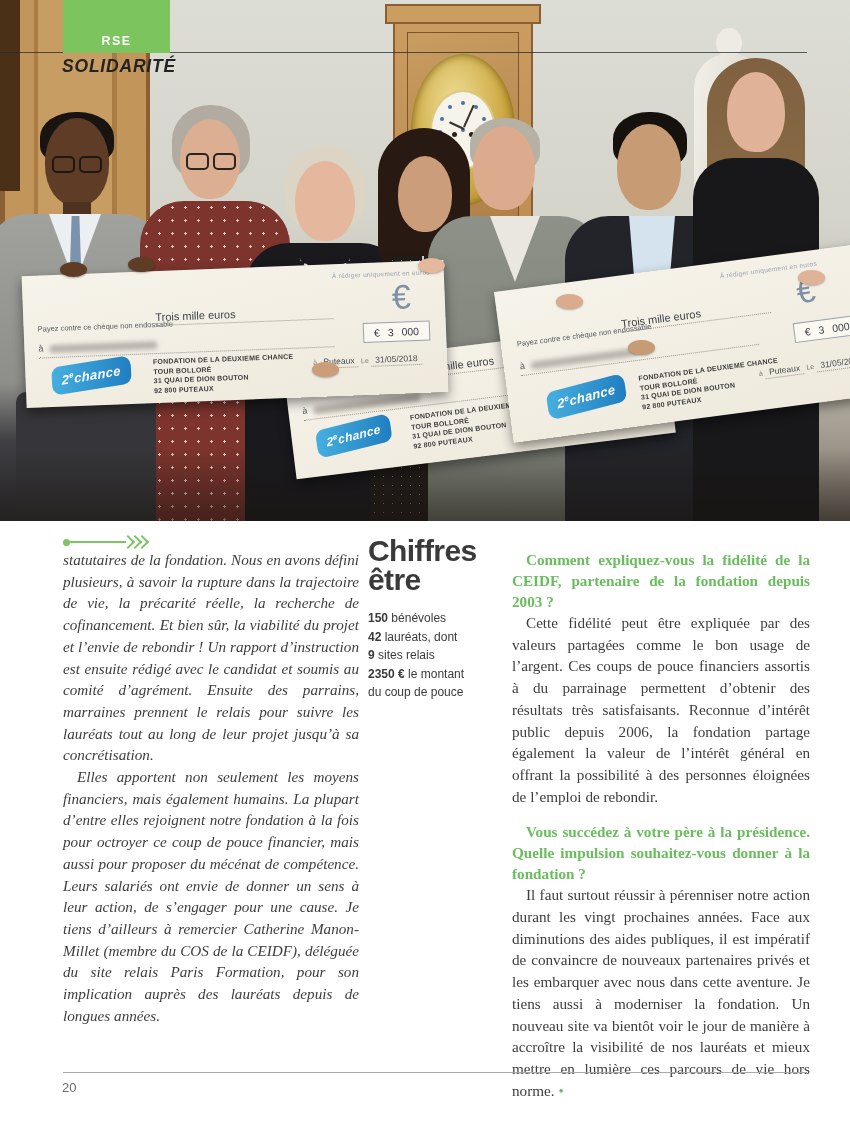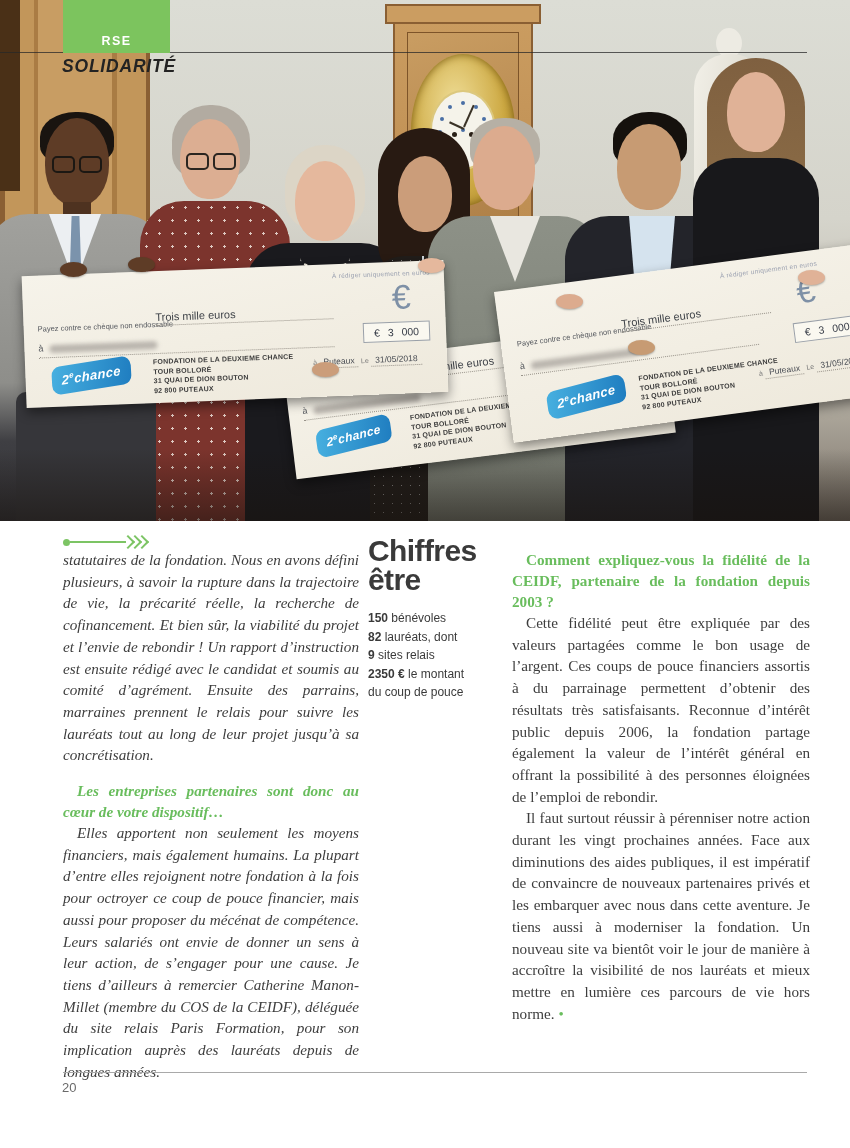--- a/index.html
+++ b/index.html
@@ -248,39 +248,39 @@
   <div class="arrow-deco">
     <span class="dot"></span>
       <span class="shaft"></span>
       <span class="chev"></span>
       <span class="chev"></span>
       <span class="chev"></span>
   </div>
 
   <div class="col col-left">
     <p>statutaires de la fondation. Nous en avons défini plusieurs, à savoir la rupture dans la trajectoire de vie, la précarité réelle, la recherche de cofinancement. Et bien sûr, la viabilité du projet et l’envie de rebondir ! Un rapport d’instruction est ensuite rédigé avec le candidat et soumis au comité d’agrément. Ensuite des parrains, marraines prennent le relais pour suivre les lauréats tout au long de leur projet jusqu’à sa concrétisation.</p>
-    <p class="green-head">Les entreprises partenaires sont donc au cœur de votre dispositif…</p>
     <p class="indent">Elles apportent non seulement les moyens financiers, mais également humains. La plupart d’entre elles rejoignent notre fondation à la fois pour octroyer ce coup de pouce financier, mais aussi pour proposer du mécénat de compétence. Leurs salariés ont envie de donner un sens à leur action, de s’engager pour une cause. Je tiens d’ailleurs à remercier Catherine Manon-Millet (membre du COS de la CEIDF), déléguée du site relais Paris Formation, pour son implication auprès des lauréats depuis de longues années.</p>
   </div>
 
   <div class="col-mid">
     <div class="kf-title">
       <div>Chiffres</div>
       <div>être</div>
     </div>
     <div class="kf-list">
       <div><b>150</b><span> bénévoles</span></div>
-      <div><b>82</b><span> lauréats, dont</span></div>
+      <div><b>42</b><span> lauréats, dont</span></div>
       <div><b>9</b><span> sites relais</span></div>
       <div><b>2350 €</b><span> le montant</span></div>
       <div><b></b><span>du coup de pouce</span></div>
     </div>
   </div>
 
   <div class="col col-right">
     <p class="green-head first">Comment expliquez-vous la fidélité de la CEIDF, partenaire de la fondation depuis 2003 ?</p>
     <p class="indent">Cette fidélité peut être expliquée par des valeurs partagées comme le bon usage de l’argent. Ces coups de pouce financiers assortis à du parrainage permettent d’obtenir des résultats très satisfaisants. Reconnue d’intérêt public depuis 2006, la fondation partage également la valeur de l’intérêt général en offrant la possibilité à des personnes éloignées de l’emploi de rebondir.</p>
+    <p class="green-head">Vous succédez à votre père à la présidence. Quelle impulsion souhaitez-vous donner à la fondation ?</p>
     <p class="indent"><span>Il faut surtout réussir à pérenniser notre action durant les vingt prochaines années. Face aux diminutions des aides publiques, il est impératif de convaincre de nouveaux partenaires privés et les embarquer avec nous dans cette aventure. Je tiens aussi à moderniser la fondation. Un nouveau site va bientôt voir le jour de manière à accroître la visibilité de nos lauréats et mieux mettre en lumière ces parcours de vie hors norme. </span><span class="bullet">•</span></p>
   </div>
 
   <div class="bottom-rule"></div>
   <div class="page-num">20</div>
 </div>
 
 </body></html>

